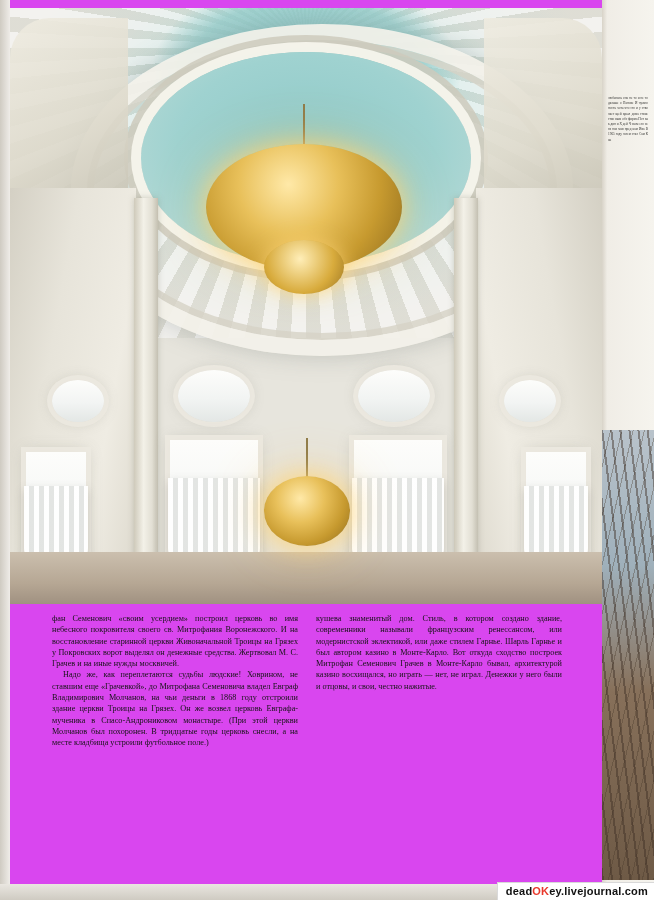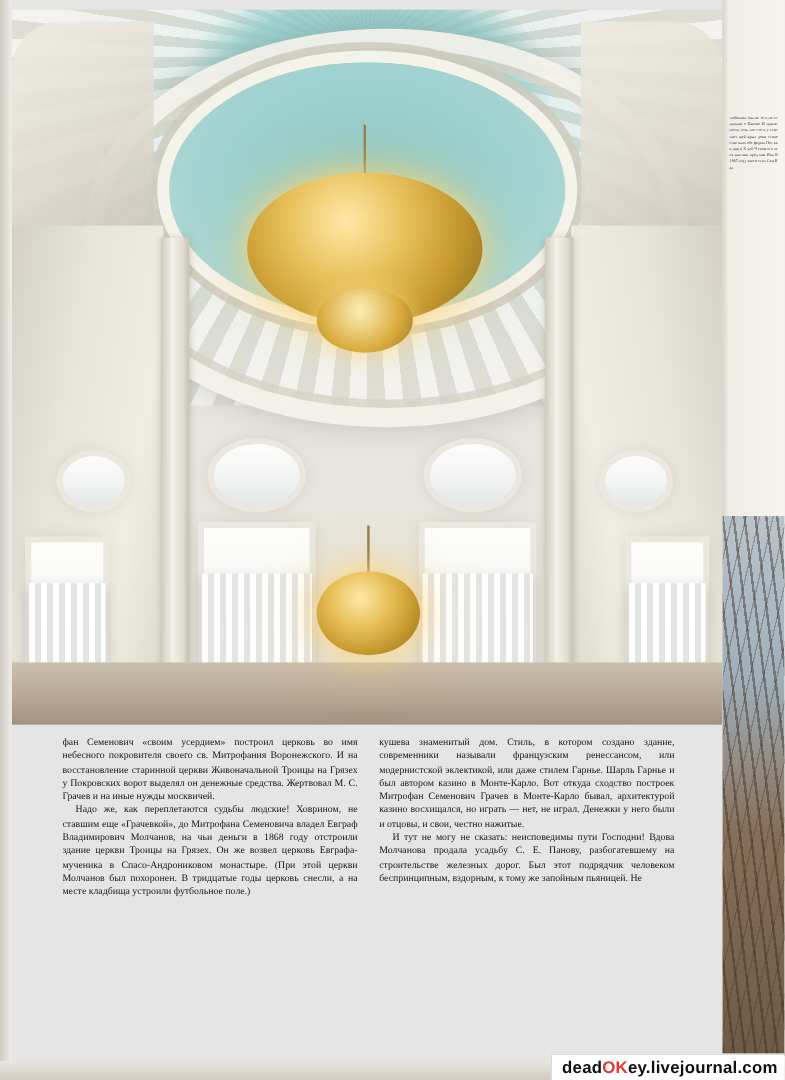--- a/index.html
+++ b/index.html
@@ -10,21 +10,21 @@
   body {
     width: 654px;
     height: 900px;
     overflow: hidden;
     font-family: "Liberation Serif", serif;
   }
   .page {
     position: relative;
     width: 654px;
     height: 900px;
-    background: #e5e5e5;
+    background: #d946ef;
     overflow: hidden;
   }
 
   
   .photo {
     position: absolute;
     left: 10px;
     top: 8px;
     width: 592px;
     height: 596px;
@@ -196,21 +196,21 @@
   .col p.noindent { text-indent: 0; }
 
   
   .watermark {
     position: absolute;
     right: 0;
     bottom: 0;
     background: #ffffff;
     padding: 2px 6px 3px 8px;
     font-family: "Liberation Sans", sans-serif;
-    font-size: 14px;
+    font-size: 11px;
     font-weight: bold;
     letter-spacing: .2px;
     color: #111111;
     border-left: 1px solid #d9d9d9;
     border-top: 1px solid #d9d9d9;
   }
   .watermark .red { color: #e8382b; }
 
   .page-edge-bottom {
     position: absolute;
@@ -270,21 +270,20 @@
     <div class="s-photo"></div>
   </div>
 
   <div class="columns">
     <div class="col">
       <p class="noindent">фан Семенович «своим усердием» построил церковь во имя небесного покровителя своего св. Митрофания Воронежского. И на восстановление старинной церкви Живоначальной Троицы на Грязех у Покровских ворот выделял он денежные средства. Жертвовал М. С. Грачев и на иные нужды москвичей.</p>
       <p>Надо же, как переплетаются судьбы людские! Ховрином, не ставшим еще «Грачевкой», до Митрофана Семеновича владел Евграф Владимирович Молчанов, на чьи деньги в 1868 году отстроили здание церкви Троицы на Грязех. Он же возвел церковь Евграфа-мученика в Спасо-Андрониковом монастыре. (При этой церкви Молчанов был похоронен. В тридцатые годы церковь снесли, а на месте кладбища устроили футбольное поле.)</p>
     </div>
     <div class="col">
       <p class="noindent">кушева знаменитый дом. Стиль, в котором создано здание, современники называли французским ренессансом, или модернистской эклектикой, или даже стилем Гарнье. Шарль Гарнье и был автором казино в Монте-Карло. Вот откуда сходство построек Митрофан Семенович Грачев в Монте-Карло бывал, архитектурой казино восхищался, но играть — нет, не играл. Денежки у него были и отцовы, и свои, честно нажитые.</p>
-      <p>И тут не могу не сказать: неисповедимы пути Господни! Вдова Молчанова продала усадьбу С. Е. Панову, разбогатевшему на строительстве железных дорог. Был этот подрядчик человеком беспринципным, вздорным, к тому же запойным пьяницей. Не</p>
     </div>
   </div>
 
   <div class="page-edge-bottom"></div>
 
   <div class="watermark">
     <span>dead</span><span class="red">OK</span><span>ey.livejournal.com</span>
   </div>
 
 </div>

